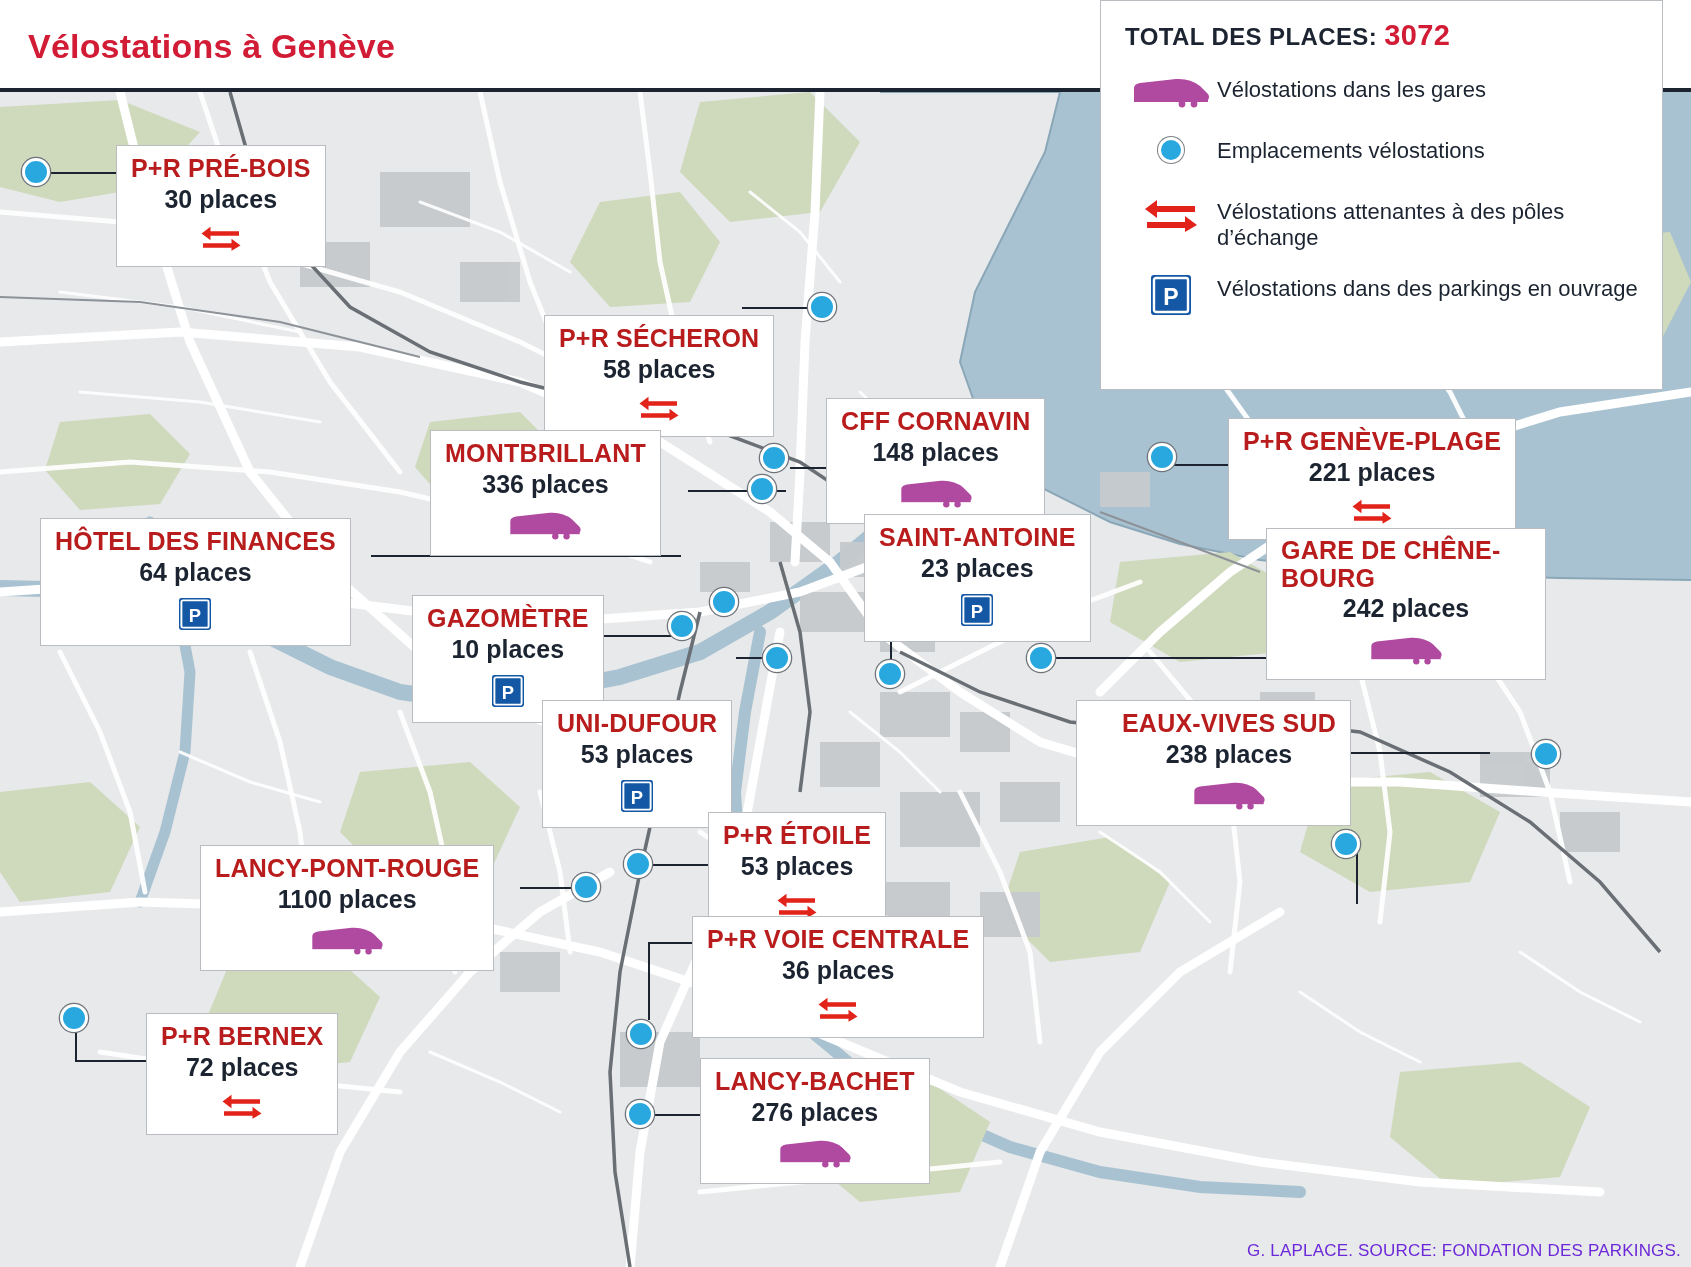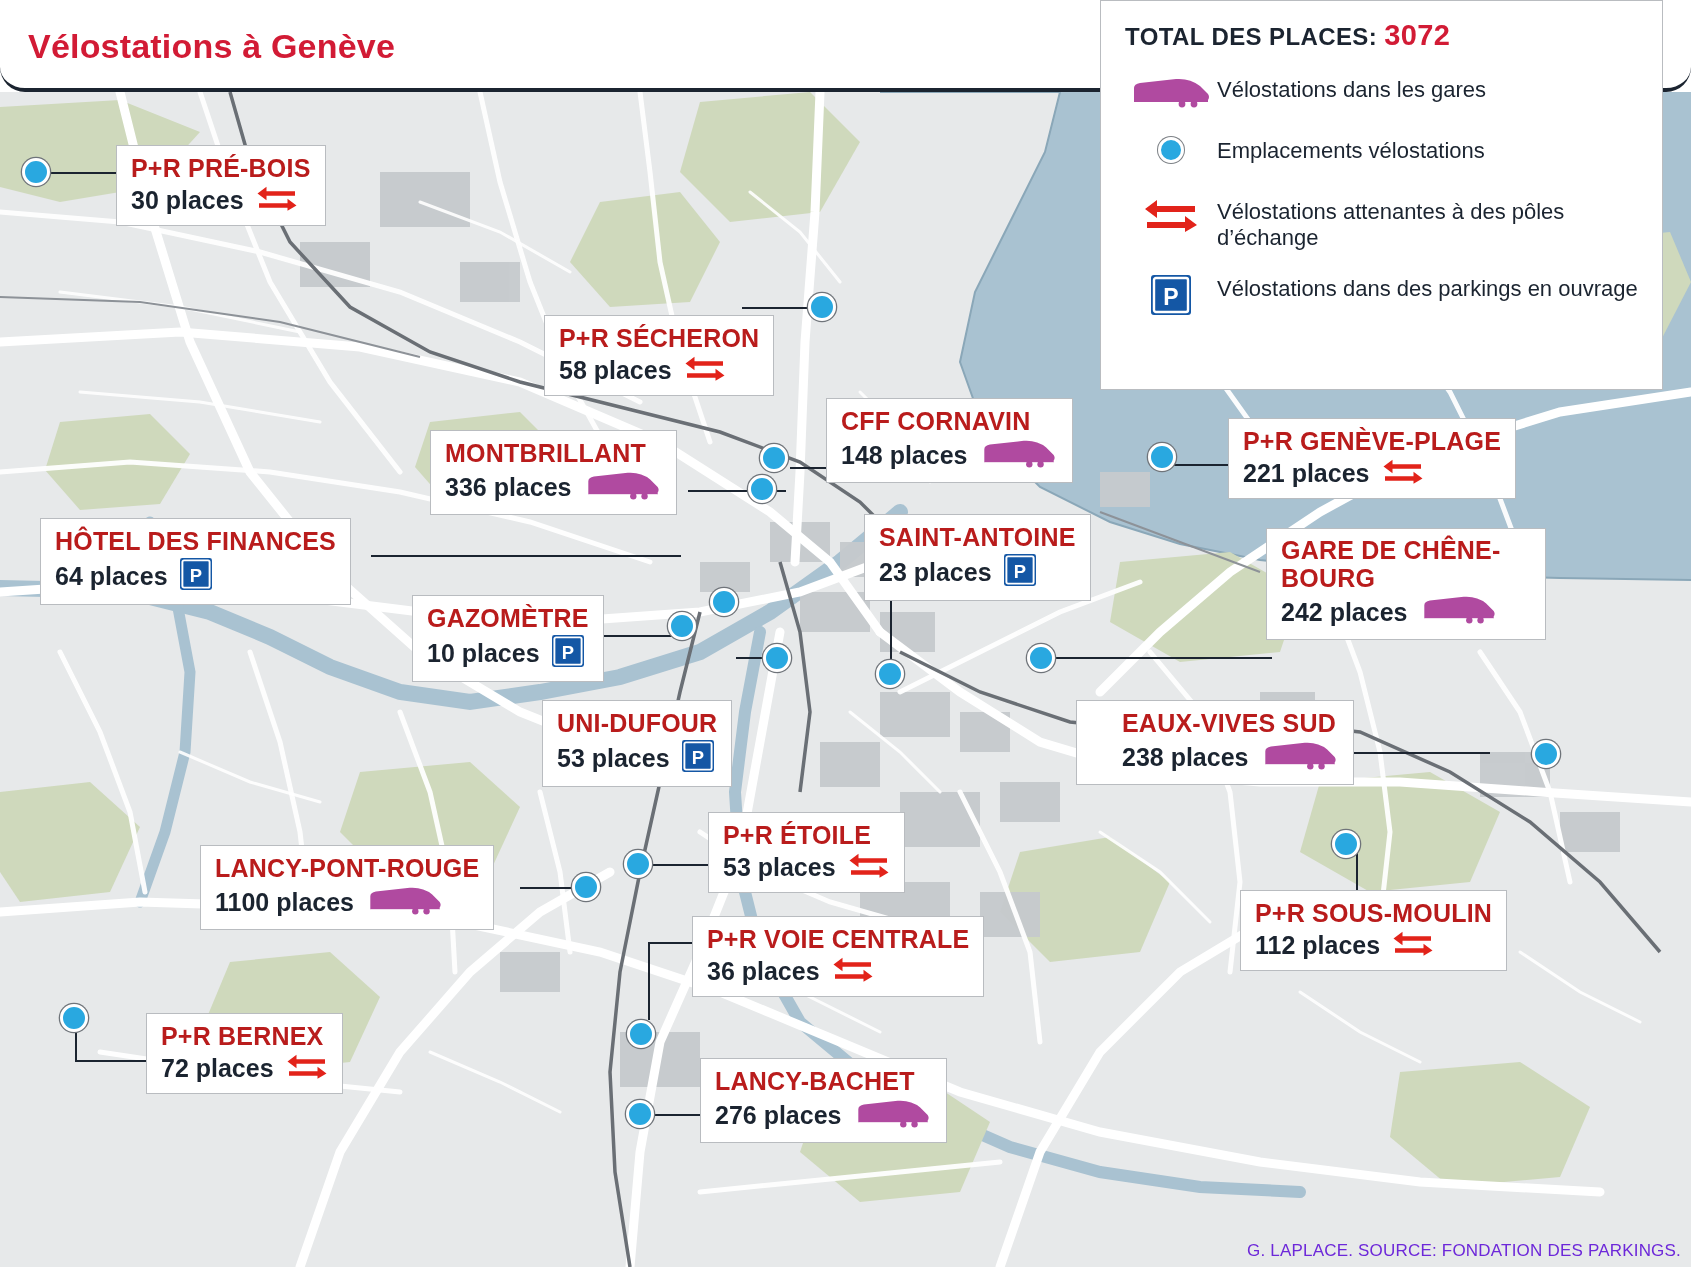--- a/index.html
+++ b/index.html
@@ -19,21 +19,20 @@
     background:#e9eaec;
     overflow:hidden;
   }
   .map svg { position:absolute; left:0; top:0; }
 
   
   .header {
     position:absolute; left:0; top:0; width:1691px; height:92px;
     background:#ffffff;
     border-bottom:4px solid #1b2430;
-    border-radius:25px;
   }
   .title {
     position:absolute; left:28px; top:27px;
     font-size:34px; font-weight:bold; color:#d21b35;
     letter-spacing:0.2px;
   }
 
   
   .legend {
     position:absolute; left:1100px; top:0px; width:563px; height:390px;
@@ -78,20 +77,21 @@
     line-height:1.14;
   }
   .label .name {
     font-size:25px; font-weight:bold; color:#b91c1c; letter-spacing:0.2px;
     white-space:nowrap;
   }
   .label .sub {
     display:flex; align-items:center; gap:12px;
     font-size:25px; font-weight:bold; color:#1b2430; white-space:nowrap;
     margin-top:2px;
+    flex-direction:column;
   }
   .label.two .name { line-height:1.1; }
 
   
   .conn { position:absolute; background:#1b2430; z-index:10; }
   .conn.h { height:2px; }
   .conn.v { width:2px; }
 
   
   .credit {
@@ -495,32 +495,20 @@
         <svg width="78" height="30" viewBox="0 0 78 32">
             <path d="M2 26 L2 12 Q2 8 8 7 L44 3 Q58 2 68 10 L76 18 Q78 21 76 24 L76 26 Z" fill="#b04aa0"></path>
             <rect x="2" y="26" width="74" height="4" fill="#ffffff"></rect>
             <circle cx="50" cy="28" r="3.4" fill="#b04aa0"></circle>
             <circle cx="62" cy="28" r="3.4" fill="#b04aa0"></circle>
           </svg>
       </span>
     </div>
   </div>
 
-  <div class="label" style="left:1240px; top:890px;">
-    <div class="name">P+R SOUS-MOULIN</div>
-    <div class="sub">
-      <span>112 places</span>
-      <span>
-        <svg width="42" height="26" viewBox="0 0 56 34">
-            <path d="M52 8 L14 8 L14 2 L2 11 L14 20 L14 14 L52 14 Z" fill="#e2231a"></path>
-            <path d="M4 24 L42 24 L42 18 L54 27 L42 34 L42 30 L4 30 Z" fill="#e2231a"></path>
-          </svg>
-      </span>
-    </div>
-  </div>
 
   <div class="label" style="left:692px; top:916px;">
     <div class="name">P+R VOIE CENTRALE</div>
     <div class="sub">
       <span>36 places</span>
       <span>
         <svg width="42" height="26" viewBox="0 0 56 34">
             <path d="M52 8 L14 8 L14 2 L2 11 L14 20 L14 14 L52 14 Z" fill="#e2231a"></path>
             <path d="M4 24 L42 24 L42 18 L54 27 L42 34 L42 30 L4 30 Z" fill="#e2231a"></path>
           </svg>

